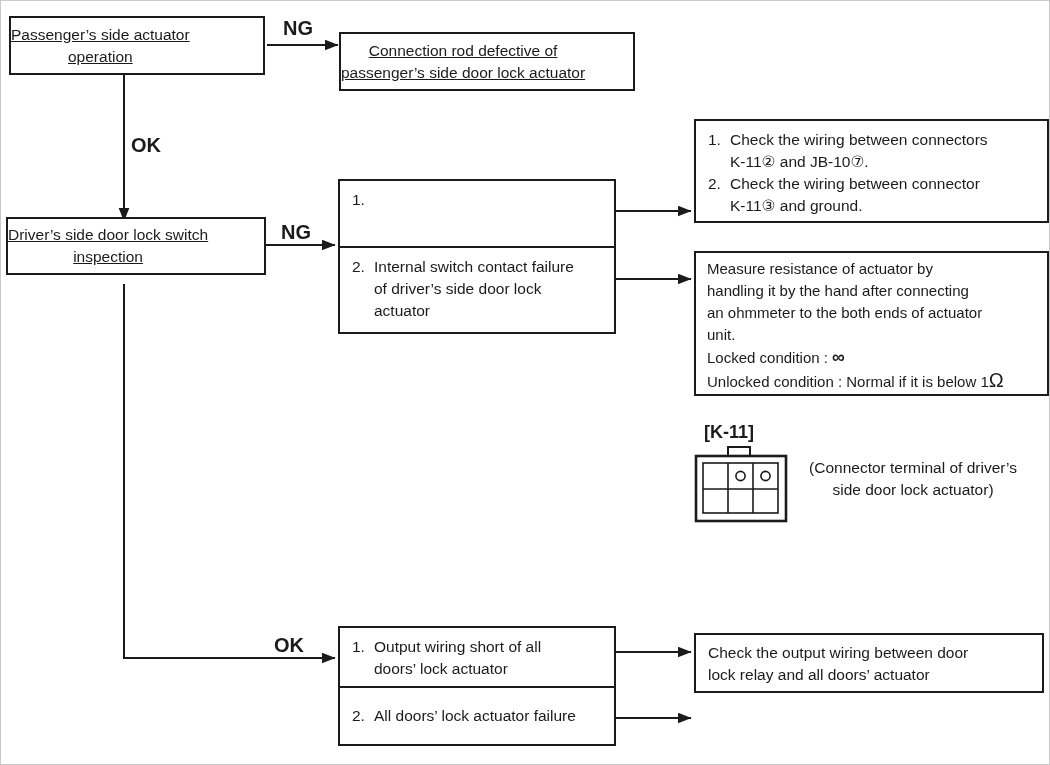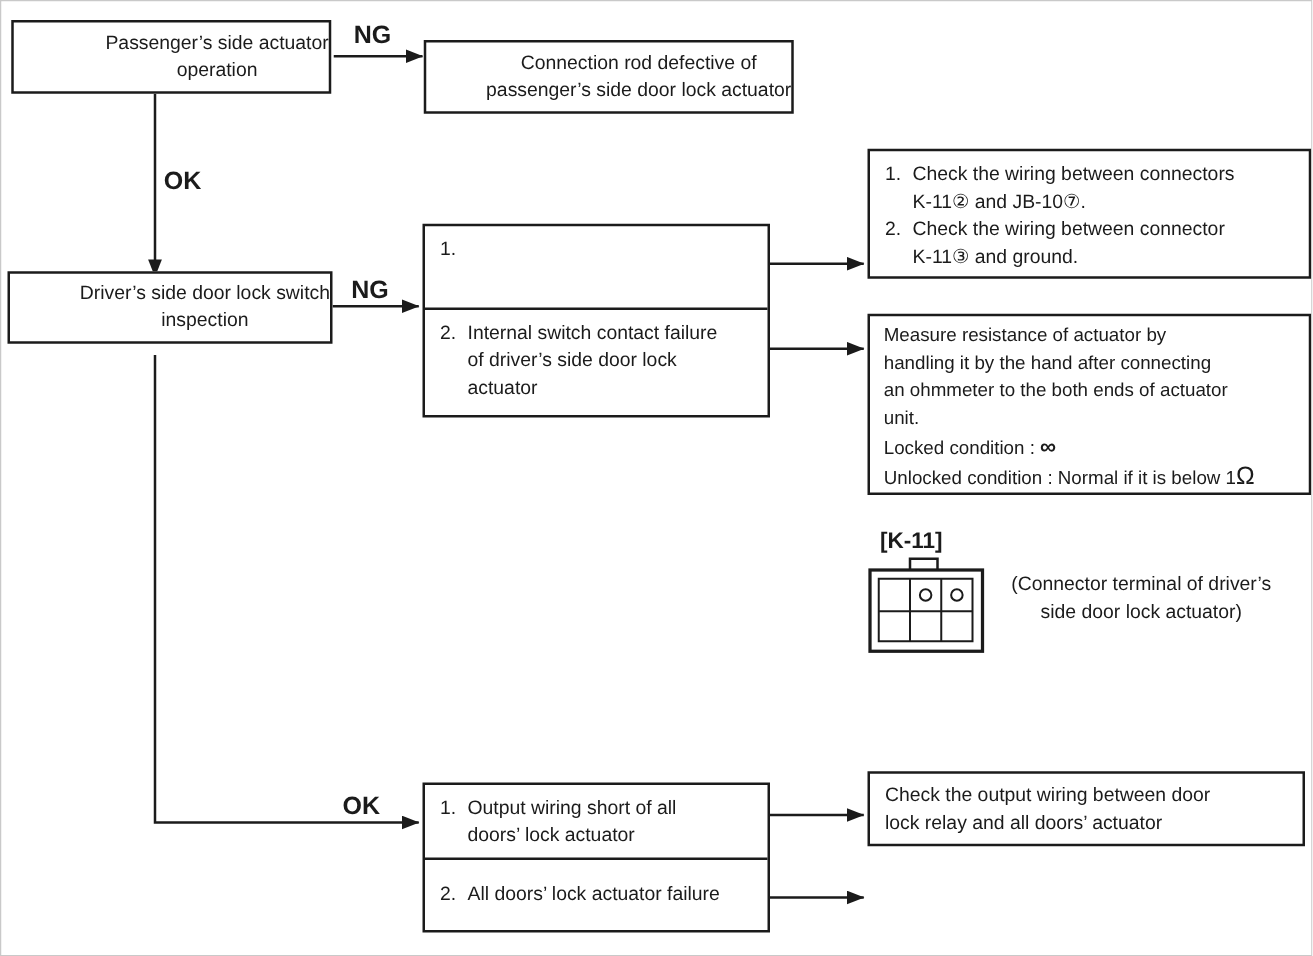--- a/index.html
+++ b/index.html
@@ -7,30 +7,30 @@
     position:relative; width:1050px; height:765px; background:#ffffff;
     font-family:"Liberation Sans","DejaVu Sans",sans-serif; color:#1b1b1b;
     border:1px solid #c9c9c9; box-sizing:border-box; overflow:hidden;
   }
   .wires { position:absolute; left:0; top:0; }
   .wires line, .wires polyline { stroke:#1b1b1b; stroke-width:2; fill:none; }
   .box {
     position:absolute; border:2px solid #1b1b1b; background:#ffffff;
     box-sizing:border-box; font-size:15.5px; line-height:22px;
   }
-  .center { display:flex; align-items:center; justify-content:flex-end; text-align:center; }
+  .center { display:flex; align-items:center; justify-content:flex-start; text-align:center;text-decoration:underline; }
   .pre { white-space:pre; }
   .stack { display:flex; flex-direction:column; padding:0; }
   .cell { display:flex; padding:8px 4px 0 12px; box-sizing:border-box; }
   .cell.sep { border-top:2px solid #1b1b1b; }
   .cell.vcenter { align-items:center; padding-top:0; }
   .num { flex:0 0 22px; }
   .itemlist { padding:8px 4px 0 12px; }
   .item { display:flex; }
-  .plainpad { padding:7px 4px 0 12px; }
+  .plainpad { padding:7px 4px 0 12px;margin-top:16px; }
   .measure-box { font-size:15px; padding:5px 2px 0 11px; }
   .inf { font-weight:bold; font-size:18px; }
   .omega { font-size:20px; }
   .lbl { position:absolute; font-weight:bold; font-size:20px; width:36px; text-align:center; line-height:20px; }
   .klabel { position:absolute; left:695px; top:421px; width:66px; text-align:center; font-weight:bold; font-size:18px; }
   .kconn { position:absolute; left:693px; top:443px; }
   .kconn rect, .kconn line, .kconn circle { stroke:#1b1b1b; fill:#ffffff; }
   .caption { position:absolute; left:788px; top:456px; width:248px; text-align:center; font-size:15.5px; line-height:22px; white-space:pre; }
 </style>
 </head>

